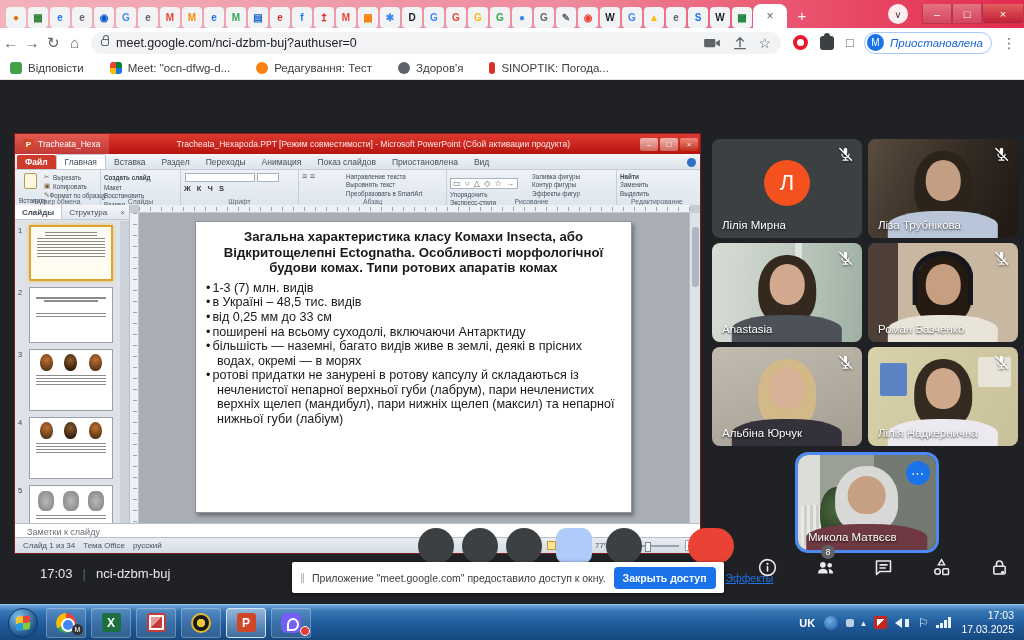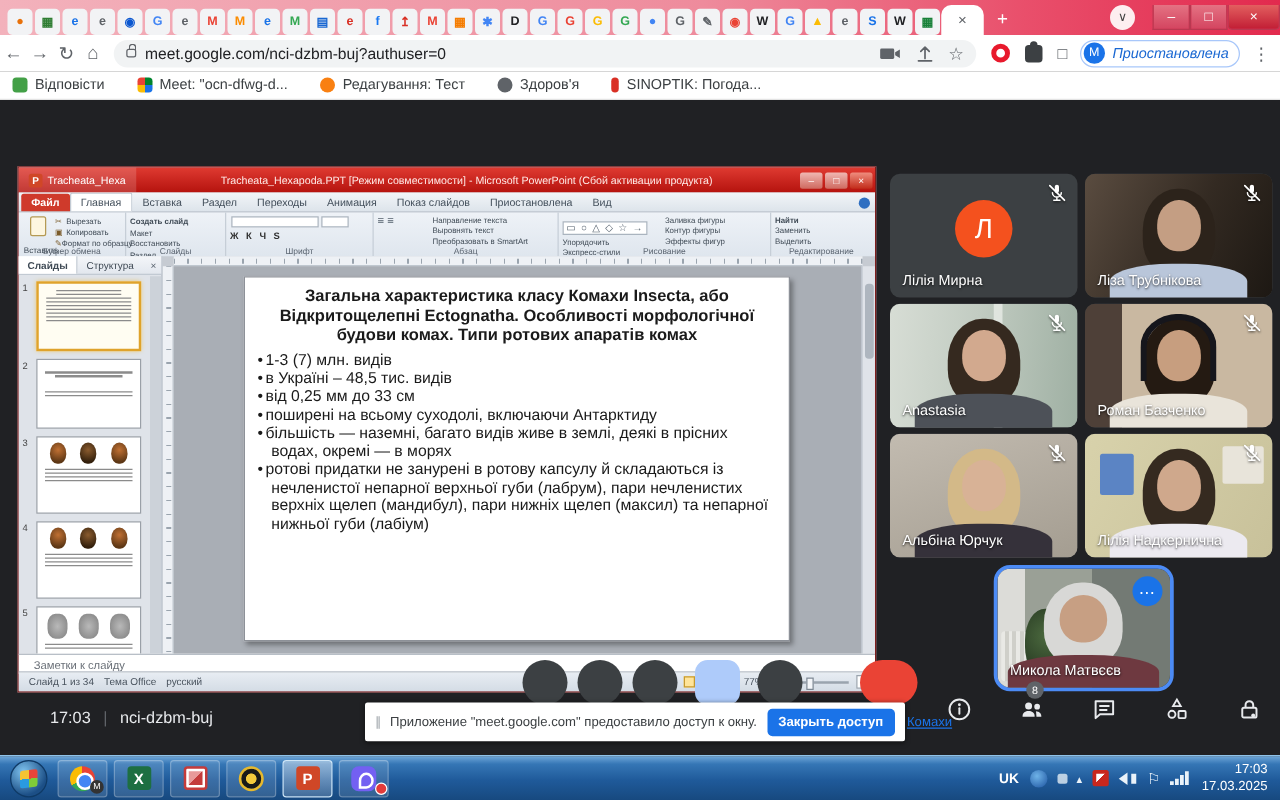--- a/index.html
+++ b/index.html
@@ -671,21 +671,21 @@
     <div class="sliver" style="left:462px"></div>
     <div class="sliver" style="left:506px"></div>
     <div class="sliver blue" style="left:556px"></div>
     <div class="sliver" style="left:606px"></div>
     <div class="sliver red" style="left:688px"></div>
 
     <div class="notif">
       <span class="grip">∥</span>
       <span class="ntxt">Приложение "meet.google.com" предоставило доступ к окну.</span>
       <span class="nbtn">Закрыть доступ</span>
-      <span class="nhide">Комахи</span>
+      <span class="nhide">Эффекты</span>
     </div>
 
     <div class="mbicons">
       <svg class="mbi">
           <use href="#i-info"></use>
         </svg>
       <span class="pplwrap">
         <span class="badge">8</span>
         <svg class="mbi">
             <use href="#i-people"></use>

